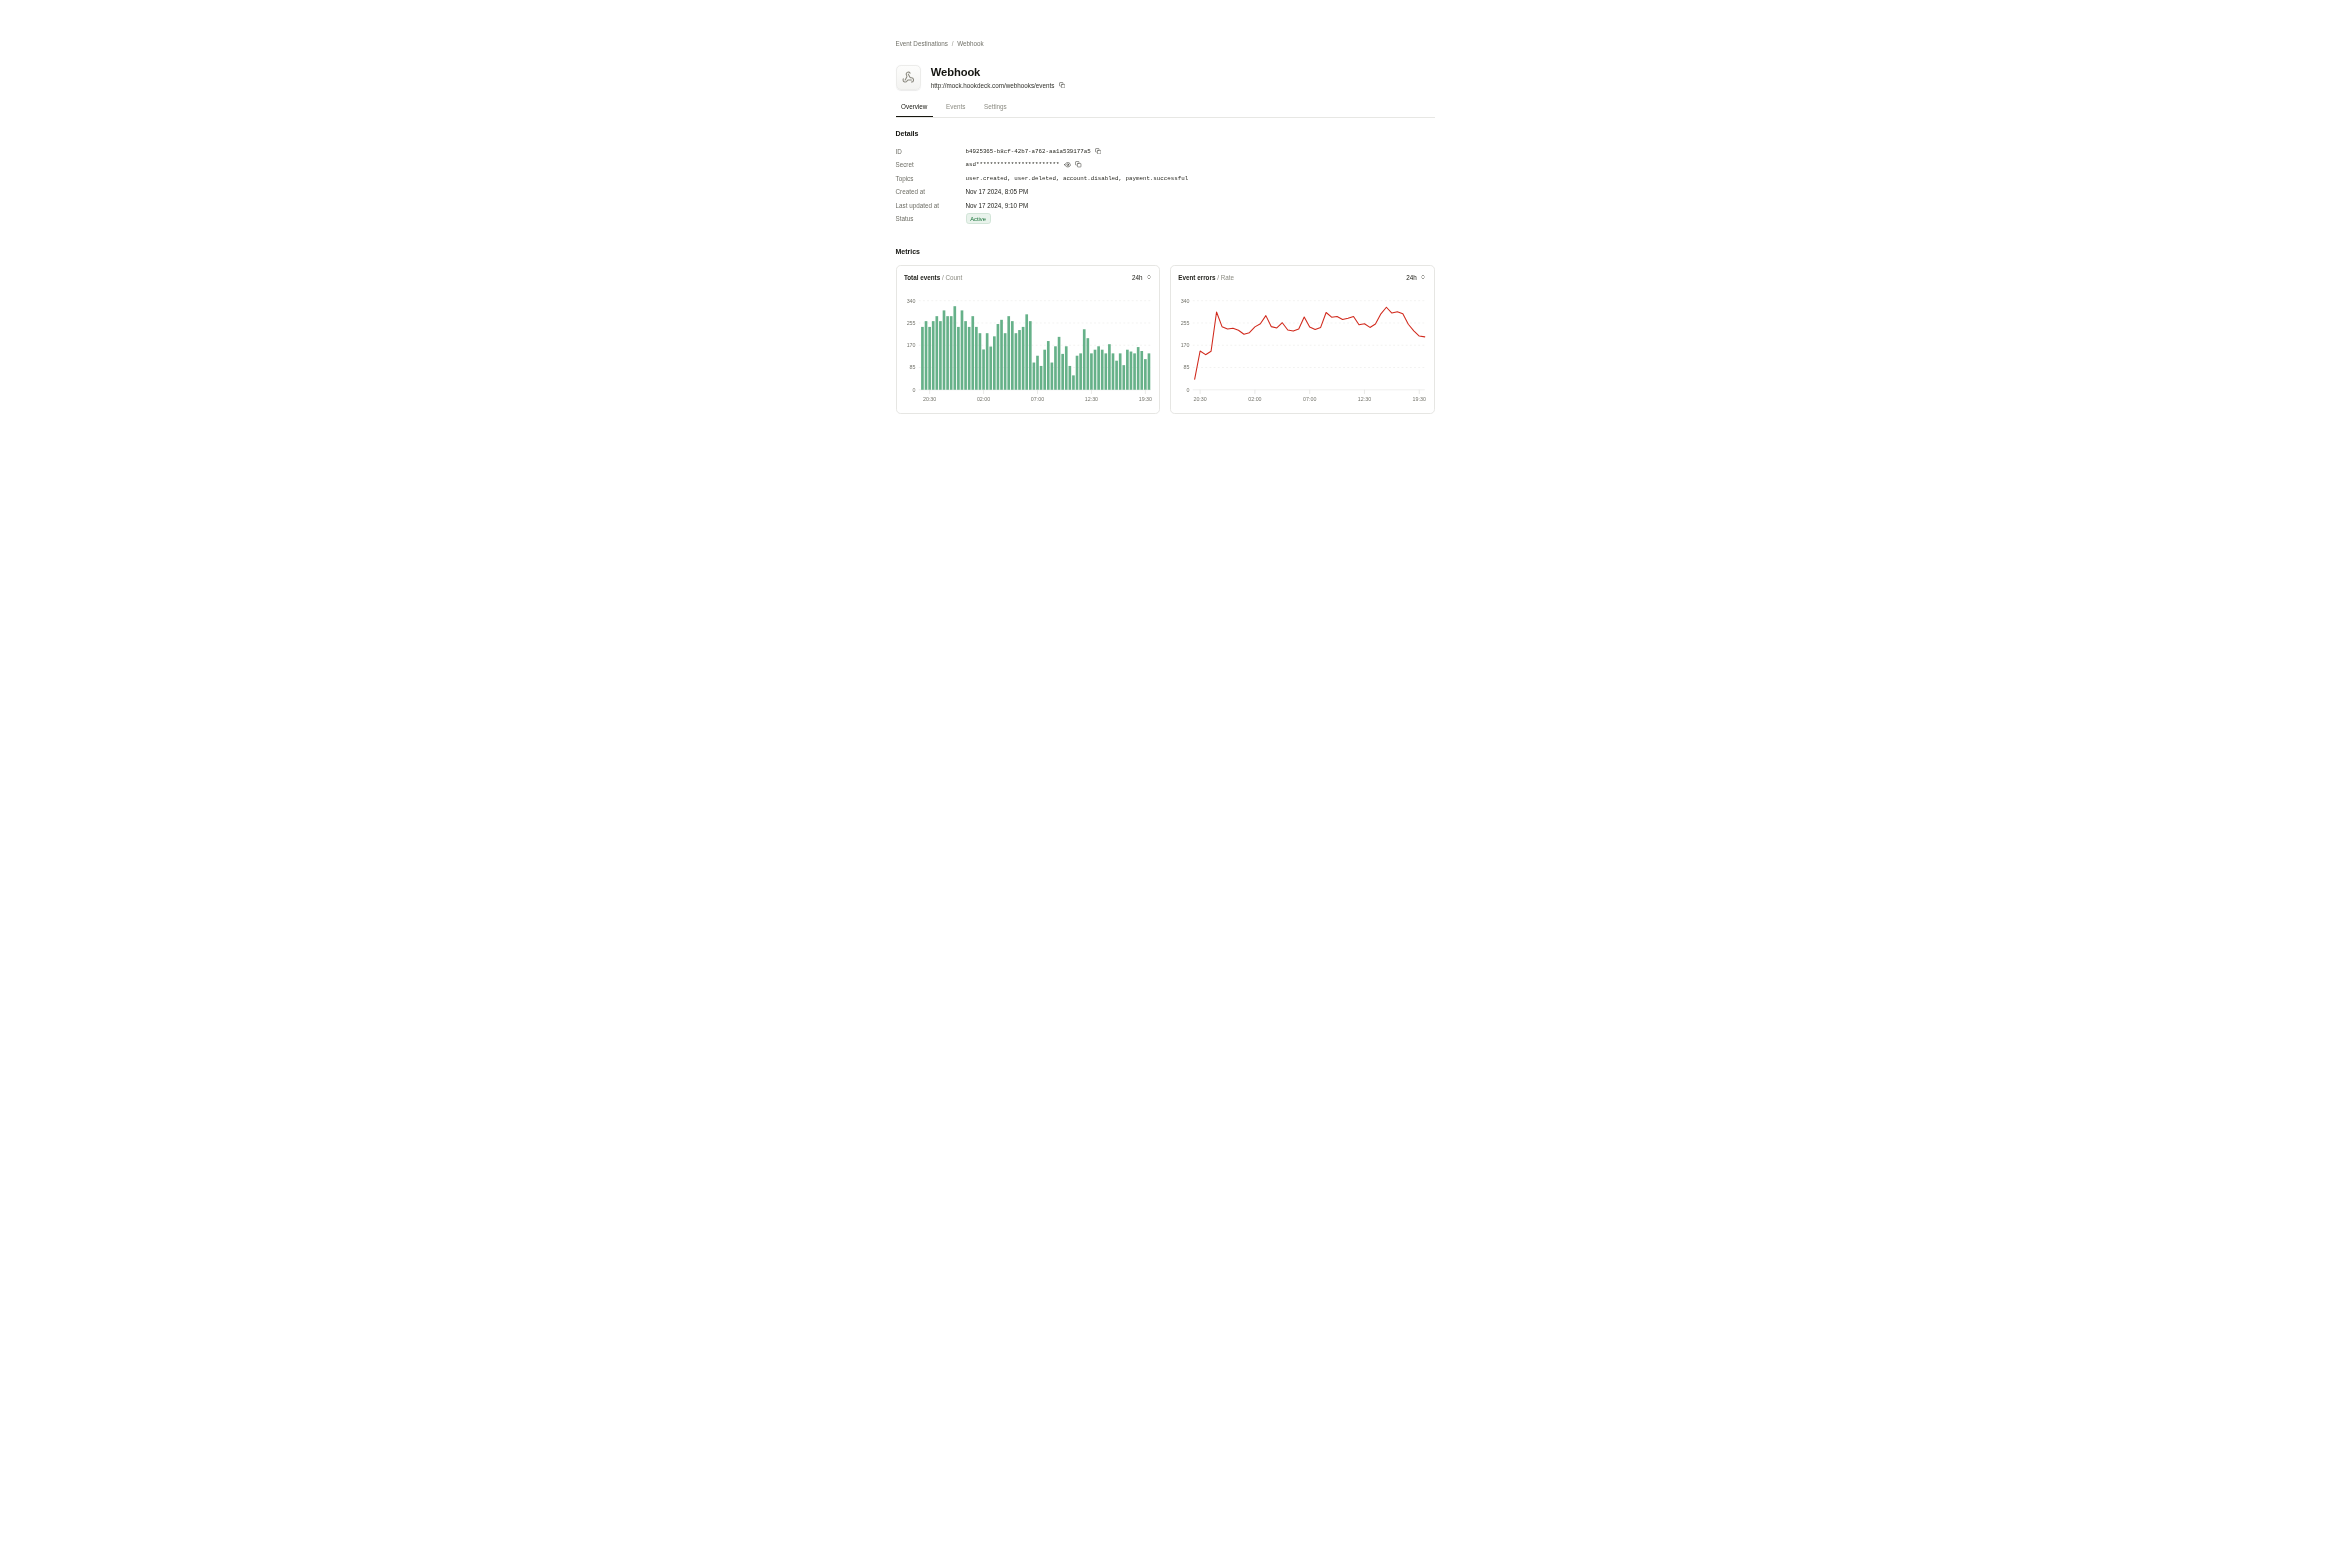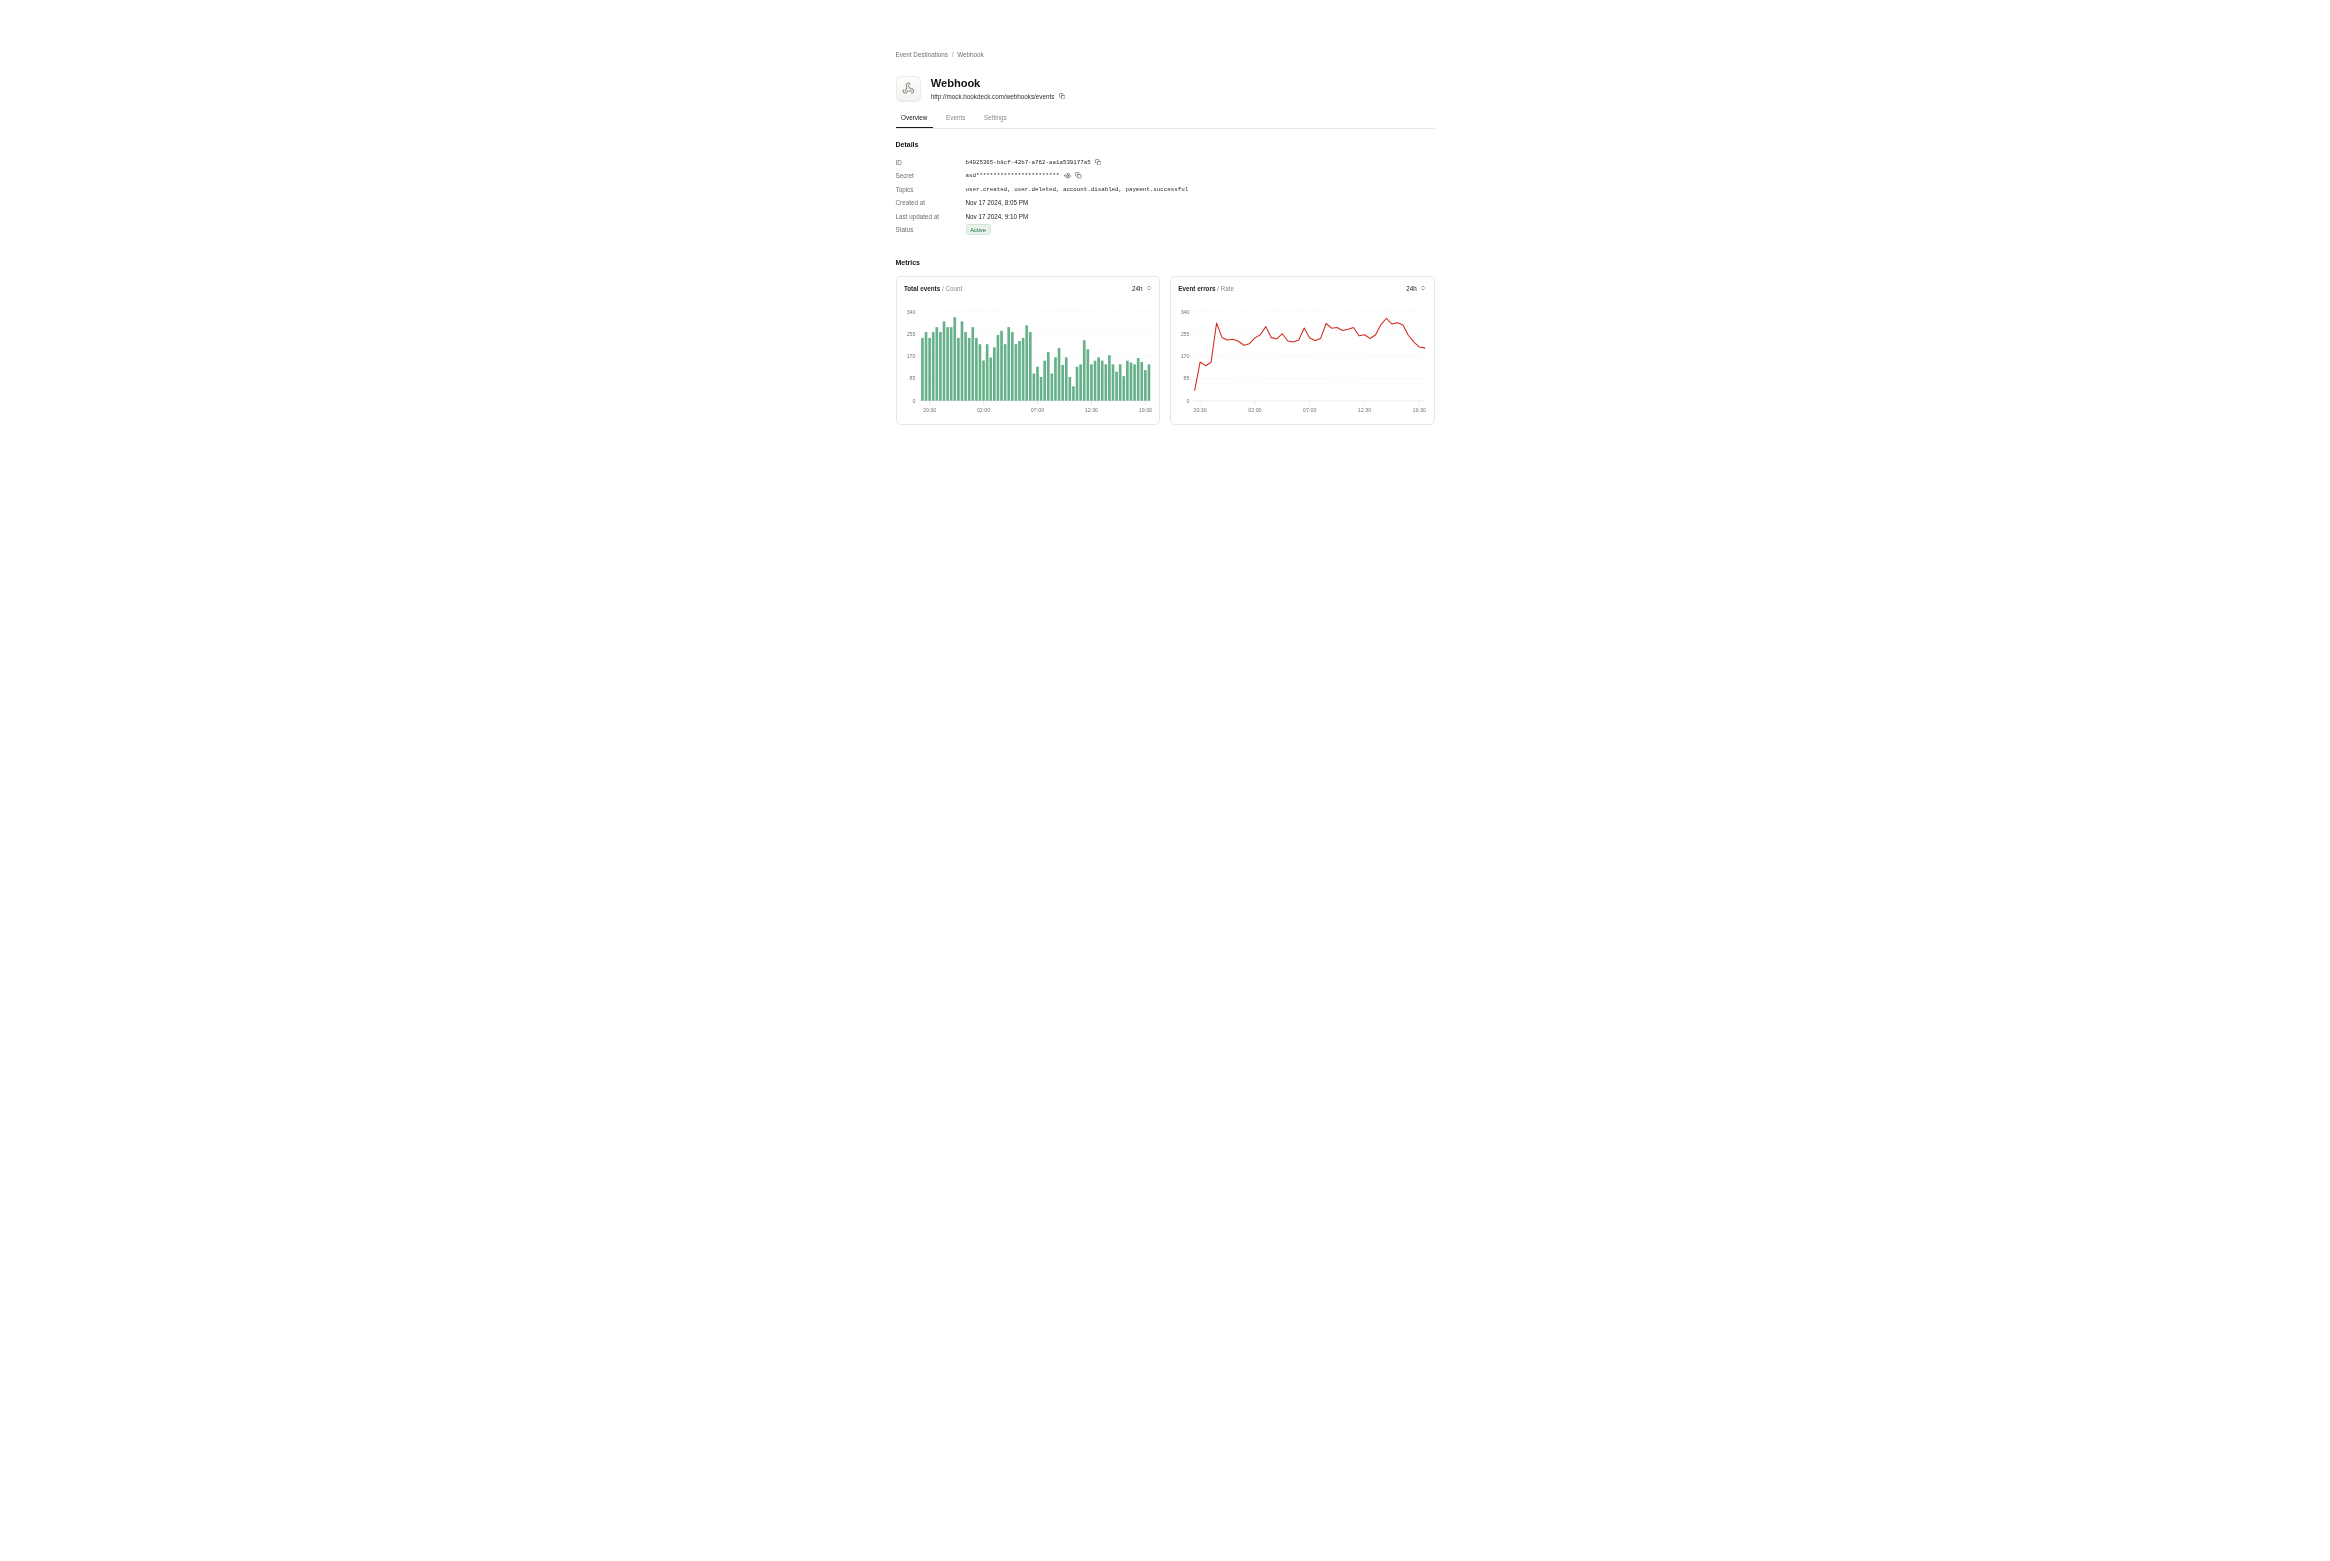--- a/index.html
+++ b/index.html
@@ -1,19 +1,19 @@
 <!DOCTYPE html>
 <html style="font-size:7.5px"><head>
 <meta charset="utf-8">
 <style>
   * { box-sizing: border-box; }
   html,body { margin:0; padding:0; background:#ffffff; }
   body { font-family:"Liberation Sans", sans-serif; color:#1d1d18; }
   .page { width:731px; min-height:473px; margin:0 auto; background:#fff; }
-  .content { padding:16px 96px; }
+  .content { padding:5px 96px; }
 
   
   .breadcrumb { padding-top:35px; font-size:6.3px; color:#72726a; display:flex; gap:3.7px; align-items:center; }
   .breadcrumb a { color:#72726a; text-decoration:none; cursor:pointer; }
   .breadcrumb .sep { color:#9a9a92; }
 
   
   .header { margin-top:18px; display:flex; align-items:center; gap:10.3px; }
   .icon-tile { width:25px; height:25px; border-radius:5.1px; border:0.5px solid #ececea;
     background:linear-gradient(180deg,#fdfdfc 0%,#f3f3f1 100%);

